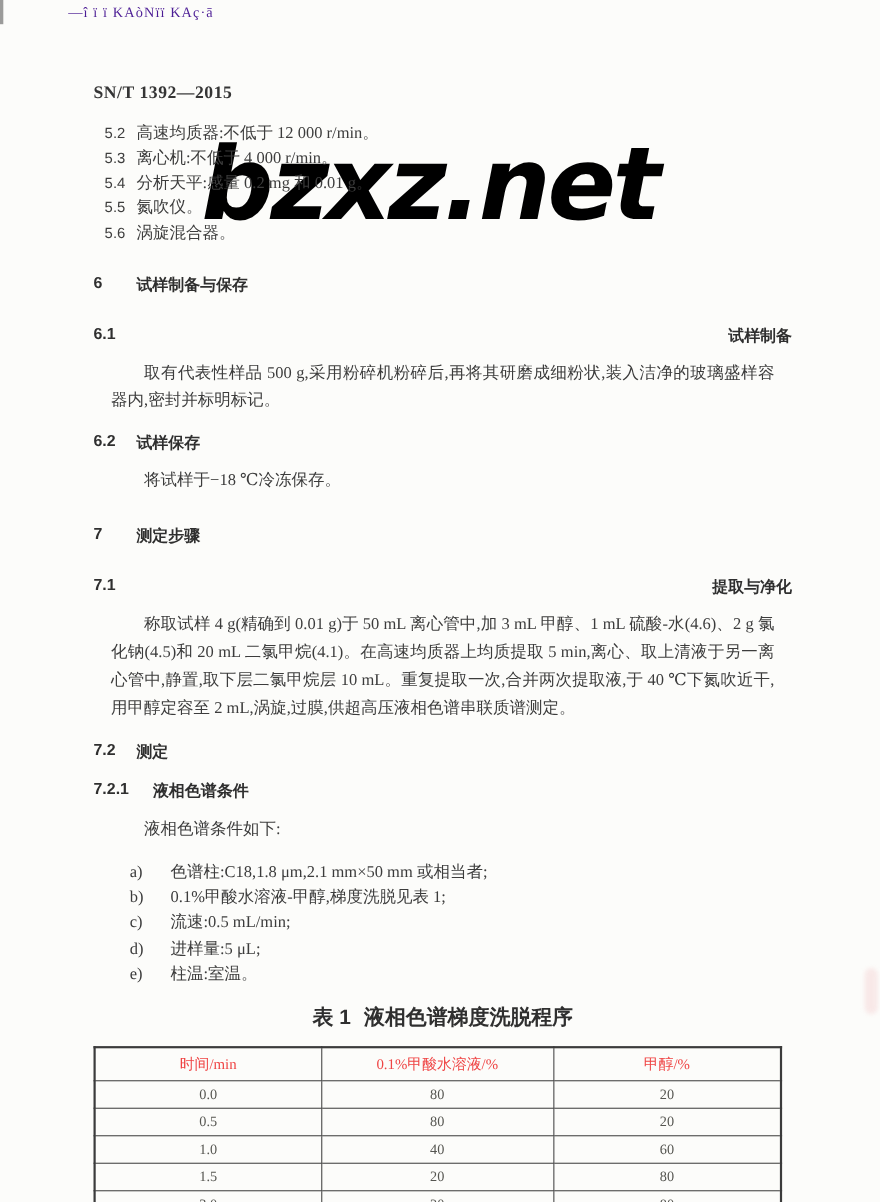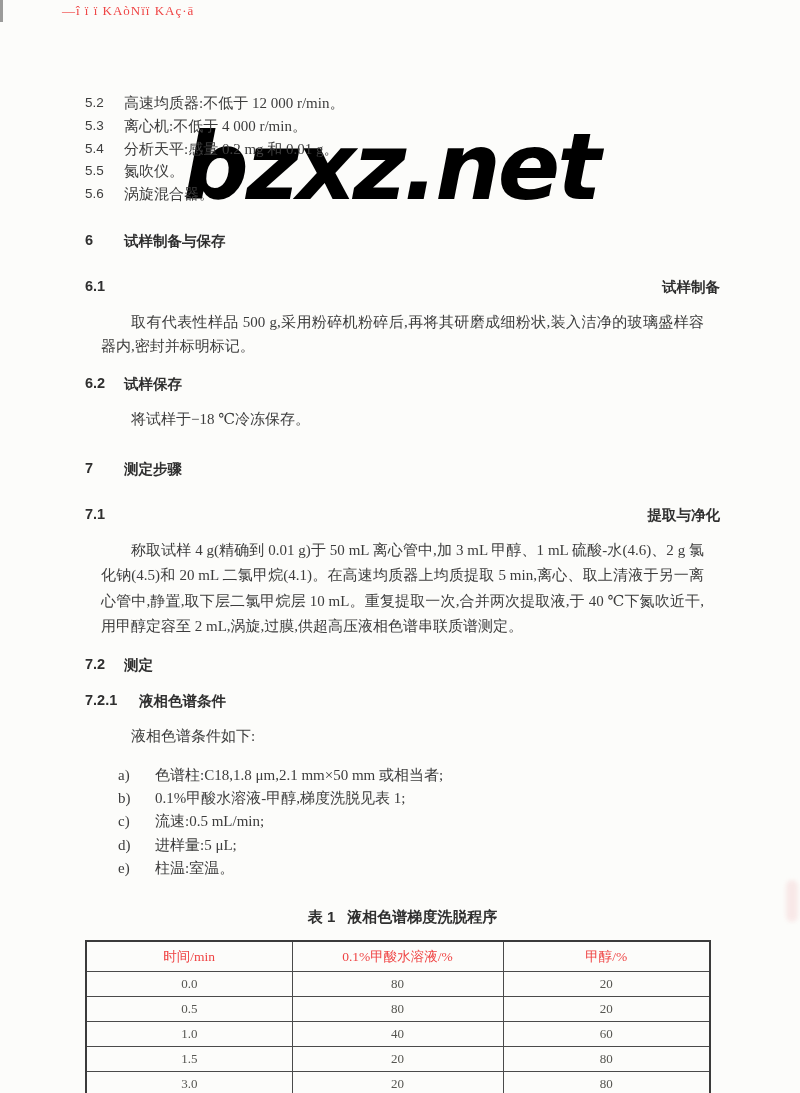--- a/index.html
+++ b/index.html
@@ -5,58 +5,58 @@
   html,body{margin:0;padding:0;background:#e9e9e7;}
   .page{
     position:relative;width:800px;height:1093px;margin:0 auto;
     background:#fcfcfa;overflow:hidden;
     font-family:"Liberation Serif","DejaVu Serif",serif;
     color:#3c3c3c;
   }
   .scan-tick{position:absolute;left:0;top:0;width:3px;height:22px;background:#4a4a4a;opacity:.55;}
   .scan-artifact{
     position:absolute;left:62px;top:3px;font-size:13px;letter-spacing:1px;
-    color:#ef4444;font-family:"Liberation Serif",serif;white-space:nowrap;
+    color:#4c1d95;font-family:"Liberation Serif",serif;white-space:nowrap;
   }
   .watermark{
     position:absolute;left:183px;top:122px;z-index:0;
     font-family:"DejaVu Sans","Liberation Sans",sans-serif;
     font-weight:800;font-size:92px;line-height:1;letter-spacing:-3px;
     user-select:none;white-space:nowrap;
   }
   .smudge{position:absolute;right:2px;top:880px;width:12px;height:42px;
     background:#f6dcdc;border-radius:6px;opacity:.6;filter:blur(2px);}
   .content{position:absolute;left:85px;right:80px;top:76px;z-index:1;}
   .doc-number{
     font-family:"Liberation Serif",serif;font-weight:bold;font-size:16px;
     color:#353535;letter-spacing:.5px;
   }
   .c5-list{margin-top:16px;}
   .c5-item{display:flex;line-height:22.8px;font-size:15px;}
-  .c5-num{flex:0 0 39px;font-family:"Liberation Sans",sans-serif;font-size:13.5px;color:#3e3e3e;}
+  .c5-num{flex:0 0 39px;font-family:"Liberation Sans",sans-serif;font-size:13.5px;color:#3e3e3e;text-align:center;}
   .c5-text{color:#3c3c3c;}
   .h-sec{
     font-family:"Liberation Sans","DejaVu Sans",sans-serif;font-weight:bold;
     font-size:14.5px;color:#2f2f2f;display:flex;
   }
   .h-num{flex:0 0 39px;}
   .h-num.wide{flex:0 0 54px;}
   .h1-gap{margin-top:27px;justify-content:space-between;}
   .para{
     font-size:15px;line-height:24px;text-align:justify;color:#3c3c3c;
     text-indent:2em;margin:16px;
   }
   .para.loose{line-height:25.5px;}
   .list-abc{margin-top:0;}
   .abc-item{display:flex;padding-left:33px;line-height:23.2px;font-size:15px;}
   .abc-label{flex:0 0 37px;font-family:"Liberation Serif",serif;color:#3c3c3c;}
   .tbl-caption{
-    margin-top:28px;text-align:center;
+    margin-top:14px;text-align:center;
     font-family:"Liberation Sans","DejaVu Sans",sans-serif;
-    font-weight:bold;font-size:15px;color:#2f2f2f;
+    font-weight:bold;font-size:19px;color:#2f2f2f;
   }
   .cap-label{margin-right:12px;}
   table.table1{
     margin-top:13px;border-collapse:collapse;width:624px;table-layout:fixed;
     border:2px solid #3b3b3b;
   }
   .table1 th,.table1 td{
     border:1px solid #4a4a4a;text-align:center;padding:0;
   }
   .table1 th{
@@ -82,20 +82,21 @@
 <div class="page">
 
   <div class="scan-tick"></div>
   <div class="scan-artifact">—î ï ï KAòNïï KAç·ā</div>
 
   <div class="watermark" style="color: #000000; font-style: italic;">bzxz.net</div>
   <div class="smudge"></div>
 
   <div class="content">
 
+    <div class="doc-number">SN/T 1392—2015</div>
 
     <div class="c5-list">
 
         <div class="c5-item">
           <span class="c5-num">5.2</span>
           <span class="c5-text">高速均质器:不低于 12 000 r/min。</span>
         </div>
 
         <div class="c5-item">
           <span class="c5-num">5.3</span>

